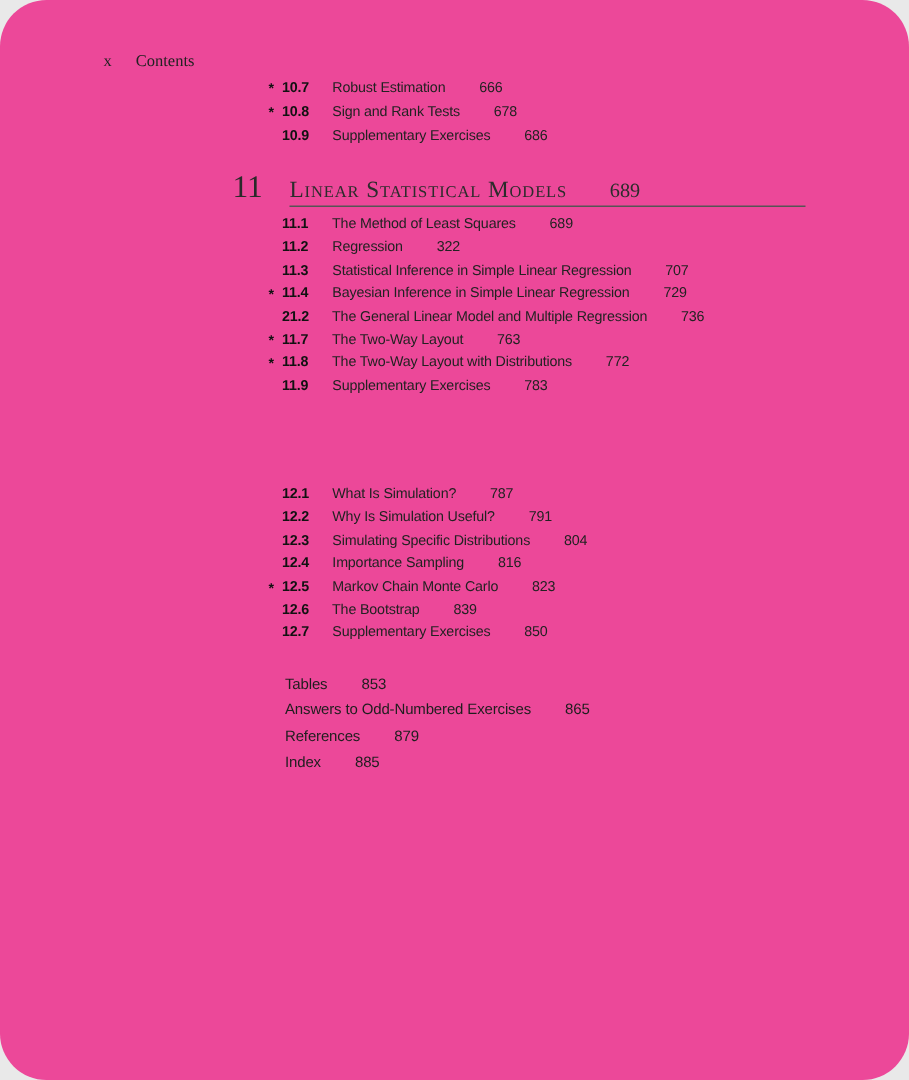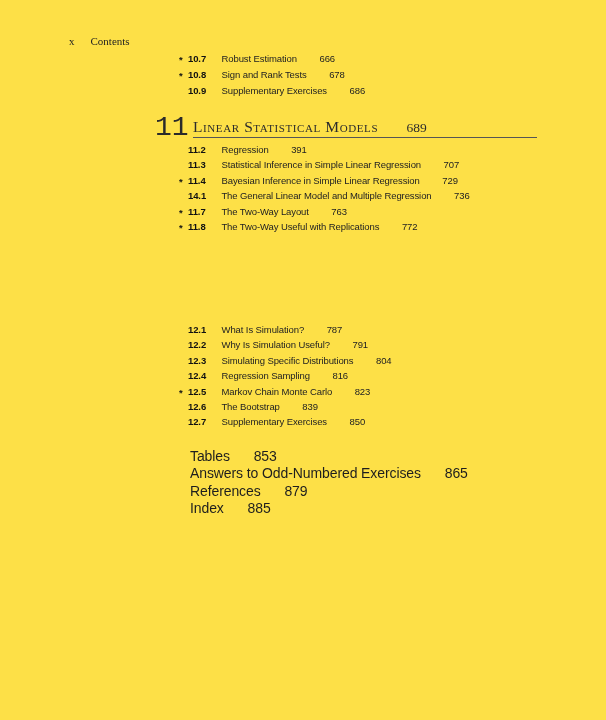--- a/index.html
+++ b/index.html
@@ -1,23 +1,24 @@
 <!DOCTYPE html>
 <html><head>
 <meta charset="utf-8">
 <style>
   * { margin:0; padding:0; box-sizing:border-box; }
   html,body { background:#e9e9e9; }
   .page {
     position:relative;
     width:606px; height:720px;
-    background:#fde047;
+    background:#ec4899;
     overflow:hidden;
     font-family:"Liberation Sans", sans-serif;
     color:#1e1e1e;
+    border-radius:31px;
   }
   
   .pagehead {
     position:absolute; left:69px; top:35px;
     font-family:"Liberation Serif", serif;
     font-size:11px; color:#222;
     white-space:nowrap;
   }
   .pagehead .folio { display:inline-block; margin-right:16px; }
 
@@ -30,41 +31,41 @@
     font-weight:700; font-size:9.5px; color:#111;
   }
   .row .num { display:inline-block; width:31px; font-weight:700; color:#111; }
   .row .ttl { color:#222;margin-top:23px; }
   .row .pg { margin-left:20px; color:#222; }
 
   
   .chap { position:absolute; left:155px; width:382px; }
   .ch-num {
     position:absolute; left:0; top:-2px;
-    font-family:Liberation Mono, monospace;
-    font-size:28px; line-height:1; color:#2a2a2a;
+    font-family:Liberation Serif, serif;
+    font-size:21px; line-height:1; color:#2a2a2a;
   }
   .ch-line {
     margin-left:38px; height:22px; line-height:22px;
     border-bottom:1.2px solid #555;
     white-space:nowrap;
   }
   .ch-title {
     font-family:"Liberation Serif", serif;
     font-variant:small-caps;
     font-size:15.5px; letter-spacing:0.6px; color:#2c2c2c;
   }
   .ch-page {
     font-family:"Liberation Serif", serif;
     font-size:13.5px; margin-left:24px; color:#2c2c2c;
   }
 
   
   .backmatter { position:absolute; left:190px; top:448px; white-space:nowrap; }
-  .bm-row { height:17.4px; line-height:17.4px; font-size:14px; letter-spacing:-0.1px; }
+  .bm-row { height:17.4px; line-height:17.4px; font-size:10px; letter-spacing:-0.1px; }
   .bm-row .pg { margin-left:20px; }
 </style>
 </head>
 <body>
 
 <div class="page">
 
   <div class="pagehead">
     <span class="folio">x</span><span>Contents</span>
   </div>
@@ -94,53 +95,65 @@
     <span class="ch-num">11</span>
     <div class="ch-line">
       <span class="ch-title">Linear Statistical Models</span>
       <span class="ch-page">689</span>
     </div>
   </div>
 
   <div class="seclist" style="top:142px">
     <div class="row">
       <span class="star"></span>
+      <span class="num">11.1</span>
+      <span class="ttl">The Method of Least Squares</span>
+      <span class="pg">689</span>
+    </div>
+    <div class="row">
+      <span class="star"></span>
       <span class="num">11.2</span>
       <span class="ttl">Regression</span>
-      <span class="pg">391</span>
+      <span class="pg">322</span>
     </div>
     <div class="row">
       <span class="star"></span>
       <span class="num">11.3</span>
       <span class="ttl">Statistical Inference in Simple Linear Regression</span>
       <span class="pg">707</span>
     </div>
     <div class="row">
       <span class="star">*</span>
       <span class="num">11.4</span>
       <span class="ttl">Bayesian Inference in Simple Linear Regression</span>
       <span class="pg">729</span>
     </div>
     <div class="row">
       <span class="star"></span>
-      <span class="num">14.1</span>
+      <span class="num">21.2</span>
       <span class="ttl">The General Linear Model and Multiple Regression</span>
       <span class="pg">736</span>
     </div>
     <div class="row">
       <span class="star">*</span>
       <span class="num">11.7</span>
       <span class="ttl">The Two-Way Layout</span>
       <span class="pg">763</span>
     </div>
     <div class="row">
       <span class="star">*</span>
       <span class="num">11.8</span>
-      <span class="ttl">The Two-Way Useful with Replications</span>
+      <span class="ttl">The Two-Way Layout with Distributions</span>
       <span class="pg">772</span>
+    </div>
+    <div class="row">
+      <span class="star"></span>
+      <span class="num">11.9</span>
+      <span class="ttl">Supplementary Exercises</span>
+      <span class="pg">783</span>
     </div>
   </div>
 
 
   <div class="seclist" style="top:322px">
     <div class="row">
       <span class="star"></span>
       <span class="num">12.1</span>
       <span class="ttl">What Is Simulation?</span>
       <span class="pg">787</span>
@@ -153,21 +166,21 @@
     </div>
     <div class="row">
       <span class="star"></span>
       <span class="num">12.3</span>
       <span class="ttl">Simulating Specific Distributions</span>
       <span class="pg">804</span>
     </div>
     <div class="row">
       <span class="star"></span>
       <span class="num">12.4</span>
-      <span class="ttl">Regression Sampling</span>
+      <span class="ttl">Importance Sampling</span>
       <span class="pg">816</span>
     </div>
     <div class="row">
       <span class="star">*</span>
       <span class="num">12.5</span>
       <span class="ttl">Markov Chain Monte Carlo</span>
       <span class="pg">823</span>
     </div>
     <div class="row">
       <span class="star"></span>

